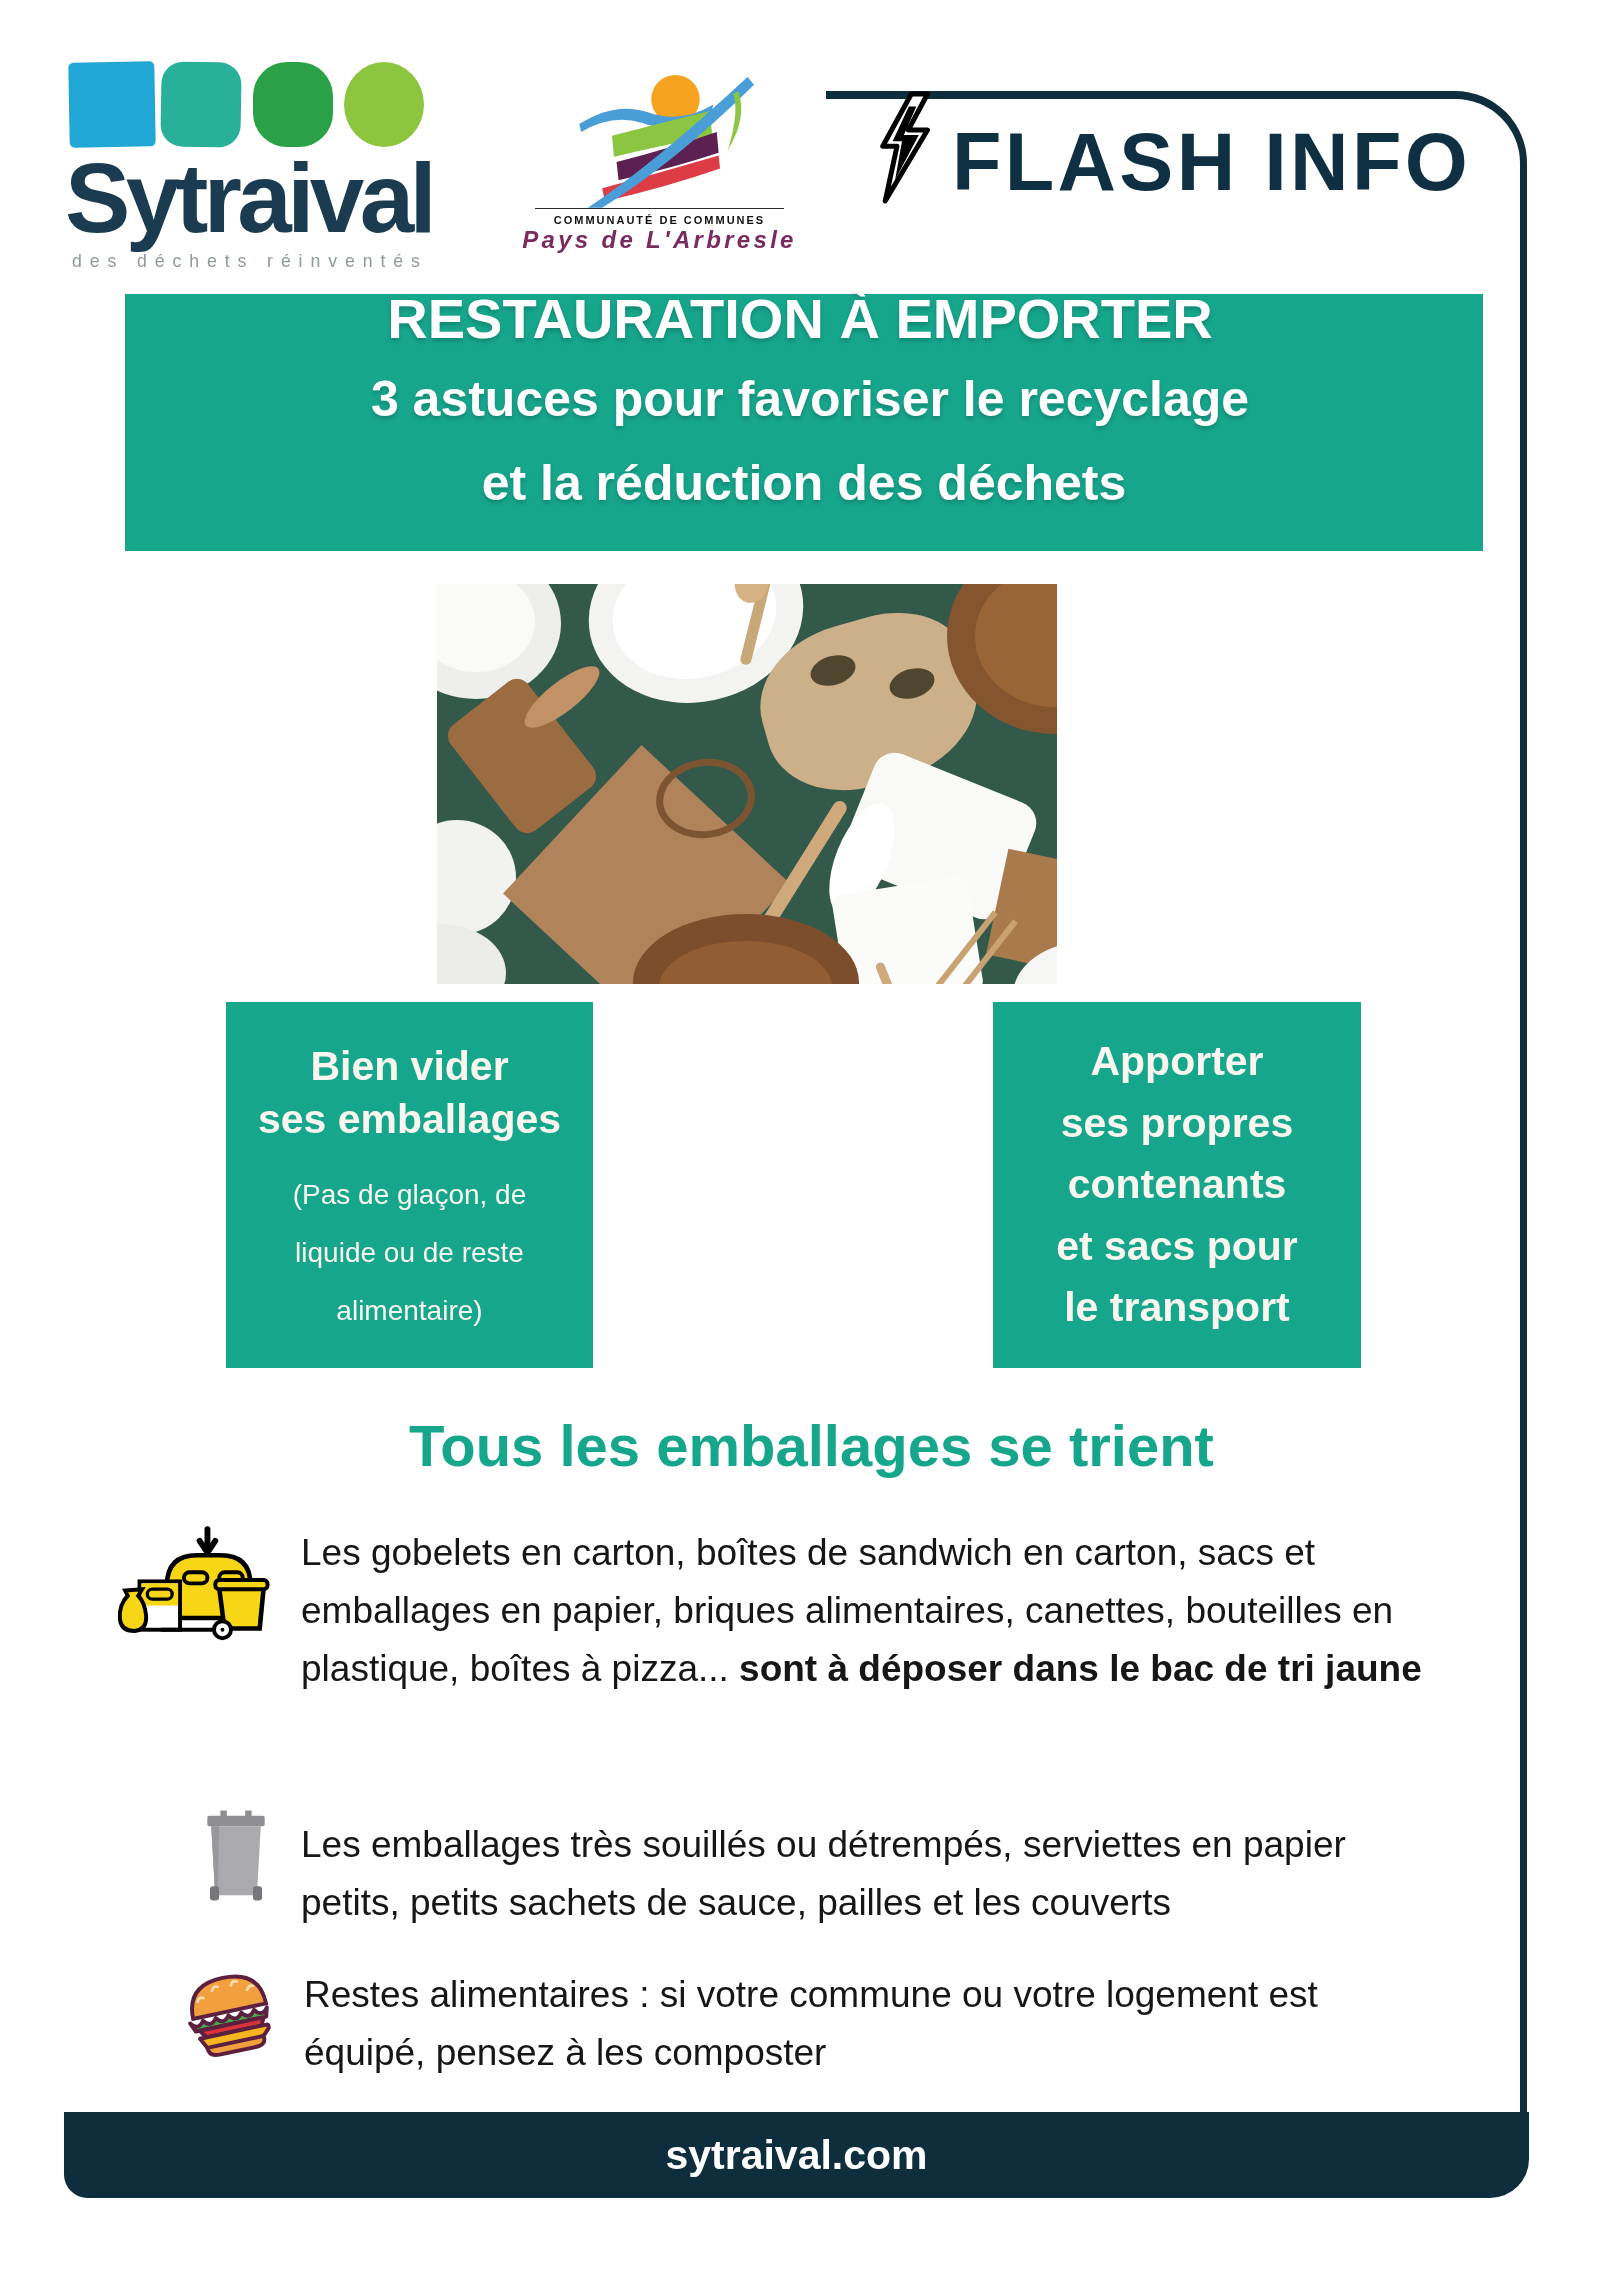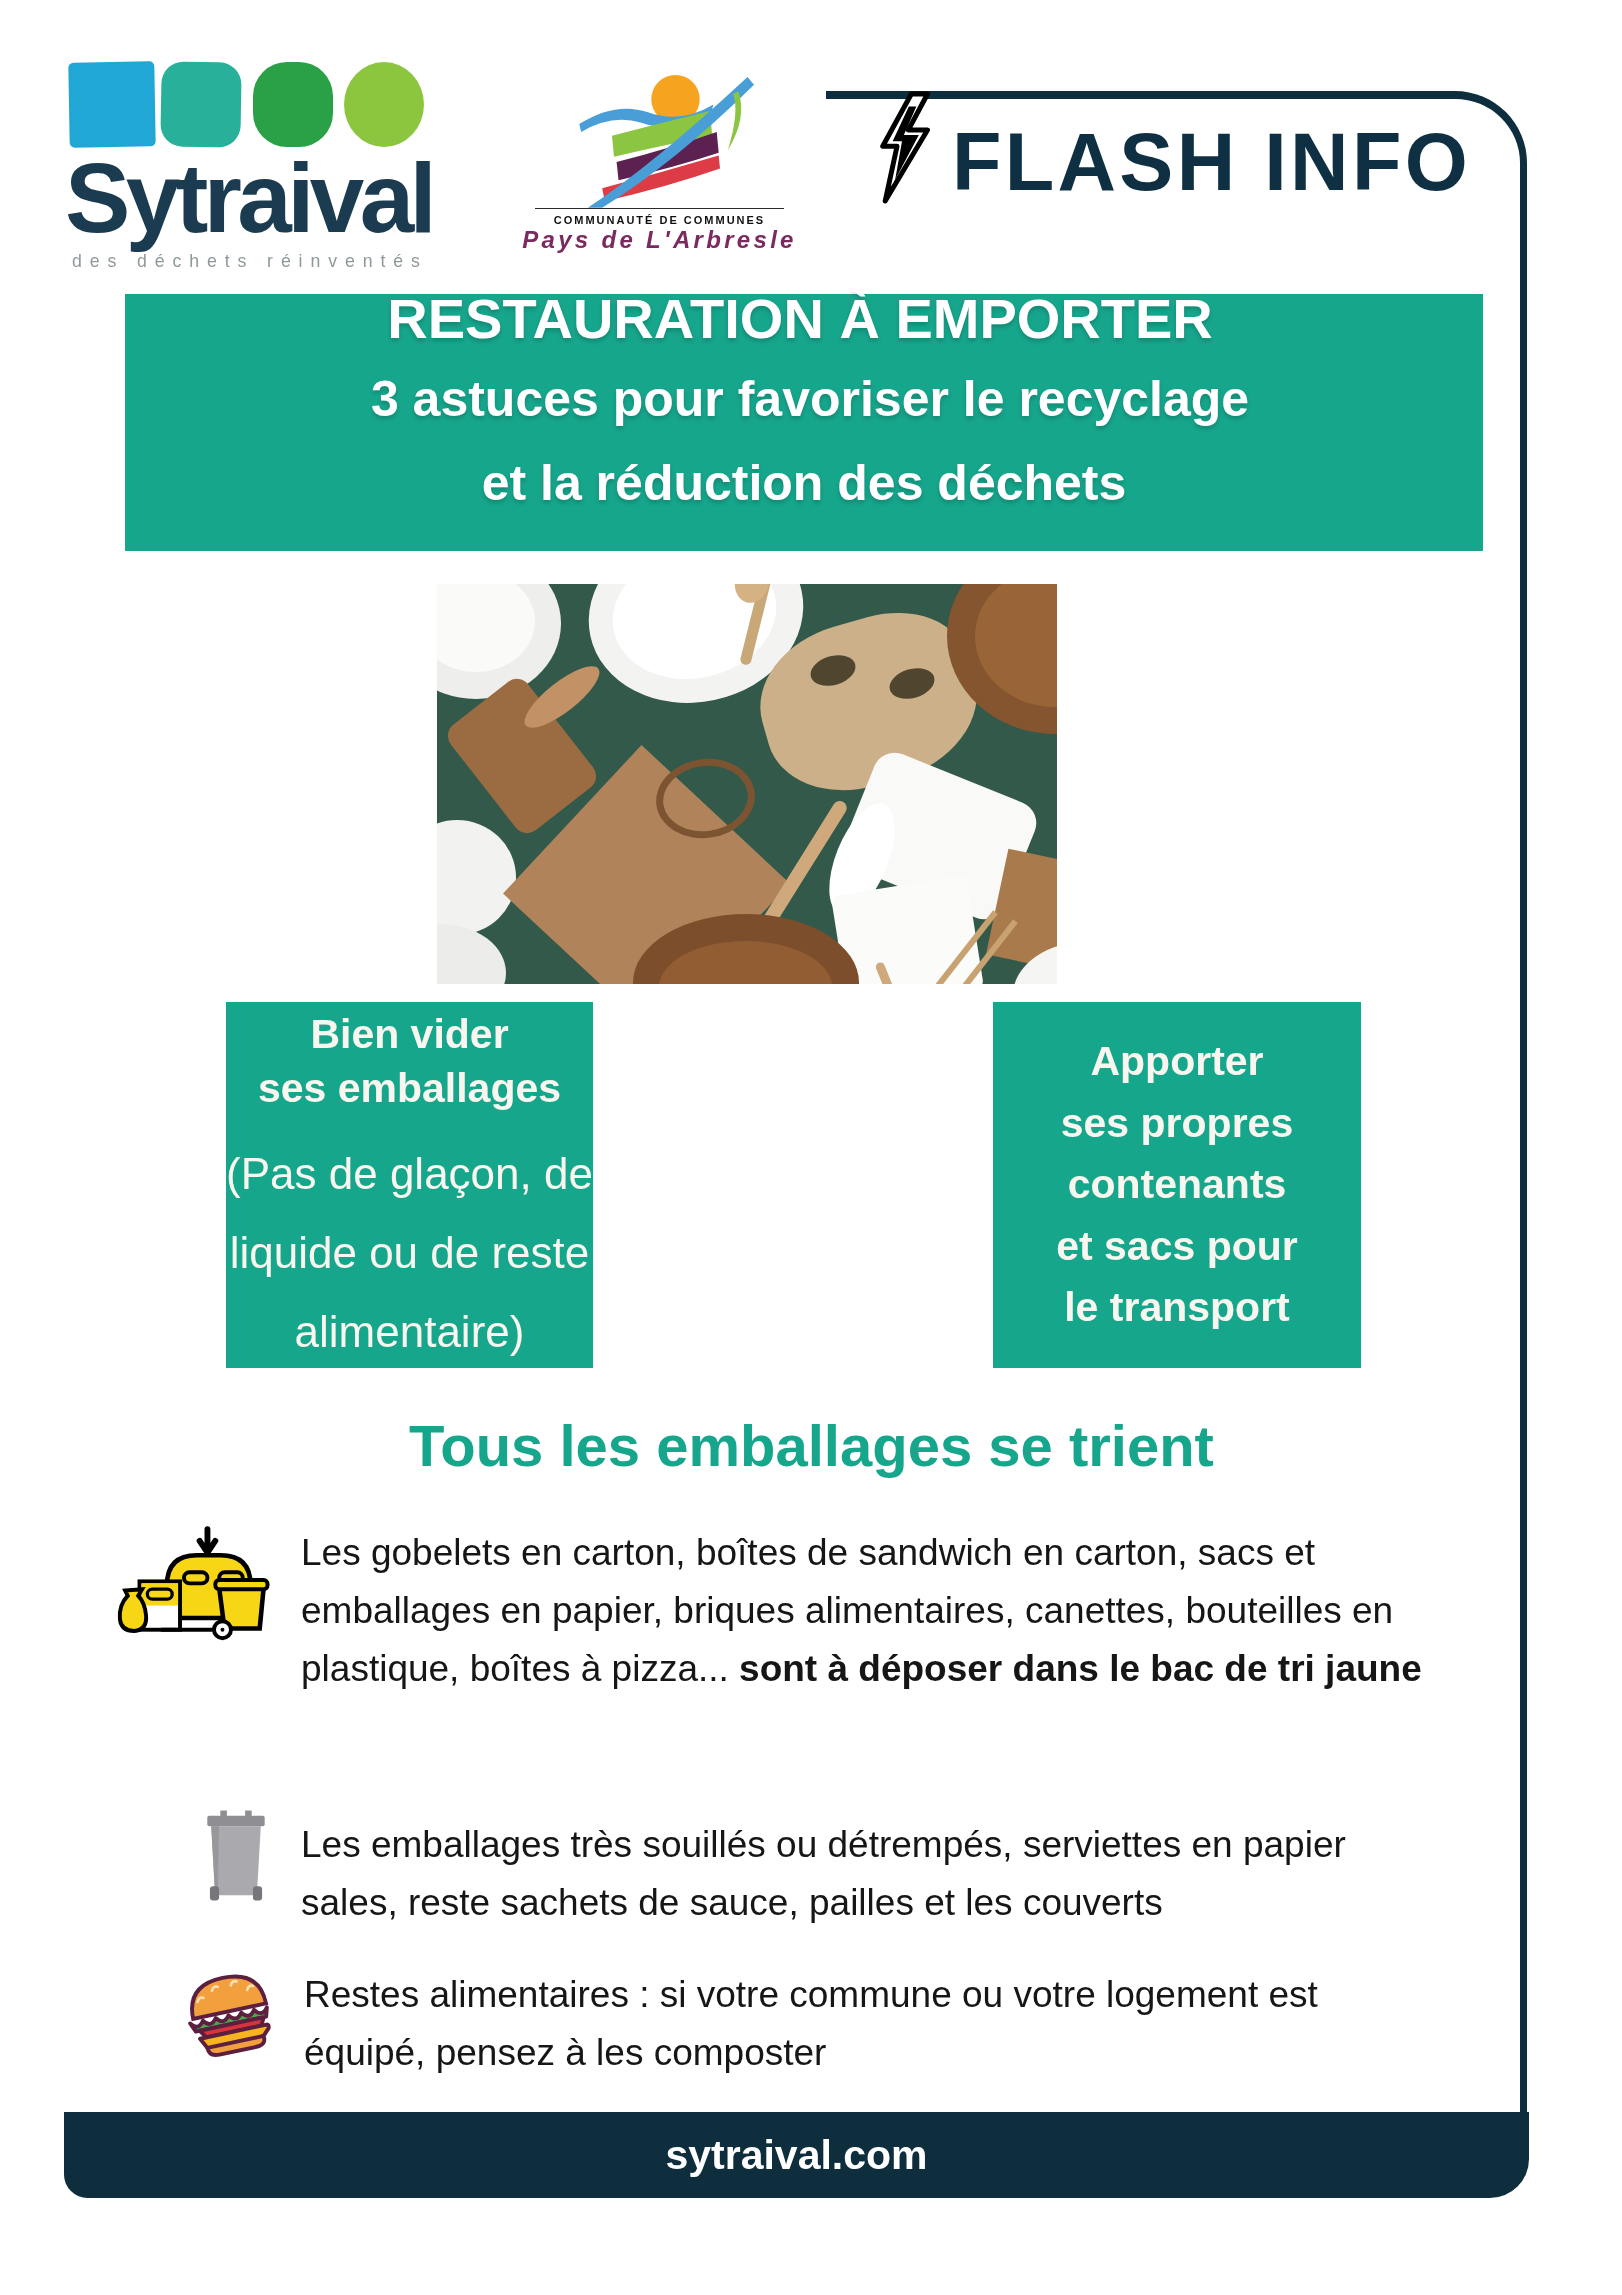--- a/index.html
+++ b/index.html
@@ -43,21 +43,21 @@
   
   .photo{position:absolute;left:437px;top:584px;width:620px;height:400px;
     background:#33594a;overflow:hidden;}
   .photo div{position:absolute;}
 
   
   .tip{position:absolute;top:1002px;background:#16a68c;color:#f8f6ee;text-align:center;
     display:flex;flex-direction:column;justify-content:center;align-items:center;}
   .tip .bl{display:block;font-size:41px;font-weight:800;line-height:1.3;}
   .tip .bl.wide{line-height:1.5;}
-  .tip .nl{display:block;font-size:44px;font-weight:400;line-height:1.32;margin-top:21px;}
+  .tip .nl{display:block;font-size:28px;font-weight:400;line-height:1.32;margin-top:21px;}
   .tip .gap{height:9.2px;}
 
   
   .h-teal{position:absolute;left:157px;width:1309px;text-align:center;
     color:#16a68c;font-size:58px;font-weight:800;line-height:1;}
   .para{position:absolute;color:#161616;font-size:37px;line-height:58px;margin-top:24px;}
   .para .line{display:block;white-space:nowrap;}
   .para b{font-weight:800;}
 
   
@@ -193,21 +193,21 @@
     <rect x="22" y="2" width="10" height="10" fill="#8e8e93"></rect>
     <rect x="60" y="2" width="10" height="10" fill="#8e8e93"></rect>
     <path d="M8 26 H84 L78 132 H14 Z" fill="#a9a9ae"></path>
     <path d="M8 26 H20 L18 132 H14 Z" fill="#97979c"></path>
     <rect x="6" y="118" width="14" height="22" rx="5" fill="#76767b"></rect>
     <rect x="72" y="118" width="14" height="22" rx="5" fill="#76767b"></rect>
   </svg>
 
   <div class="para" style="left:301px;top:1792px;width:1152px;">
     <span class="line">Les emballages très souillés ou détrempés, serviettes en papier</span>
-    <span class="line">sales, reste sachets de sauce, pailles et les couverts</span>
+    <span class="line">petits, petits sachets de sauce, pailles et les couverts</span>
   </div>
 
   <svg class="abs" style="left:181px;top:1964px;" width="98" height="98" viewBox="0 0 150 150">
     <g transform="rotate(-12 75 75)">
       <path d="M18 72 Q18 20 75 20 Q132 20 132 72 Z" fill="#f2a03d" stroke="#5c1f3f" stroke-width="6"></path>
       <path d="M30 48 q4 -8 10 -4 M55 36 q4 -8 10 -4 M85 34 q4 -8 10 -4 M108 46 q4 -8 10 -4" stroke="#fbe0b4" stroke-width="4" fill="none" stroke-linecap="round"></path>
       <path d="M12 78 q10 14 20 0 q10 14 20 0 q10 14 20 0 q10 14 20 0 q10 14 20 0 q10 14 20 0 l-4 14 H18 Z" fill="#49a84c" stroke="#5c1f3f" stroke-width="6" stroke-linejoin="round"></path>
       <path d="M24 92 h100 l-6 12 H32 Z" fill="#d8333a" stroke="#5c1f3f" stroke-width="6" stroke-linejoin="round"></path>
       <path d="M22 104 h104 q4 0 2 6 l-8 8 q-14 8 -24 2 q-8 8 -20 4 q-12 8 -24 0 q-14 6 -22 -4 Z" fill="#f6b51e" stroke="#5c1f3f" stroke-width="6" stroke-linejoin="round"></path>
       <path d="M30 120 h88 q2 14 -14 14 H46 q-16 0 -16 -14 Z" fill="#f2a03d" stroke="#5c1f3f" stroke-width="6" stroke-linejoin="round"></path>

